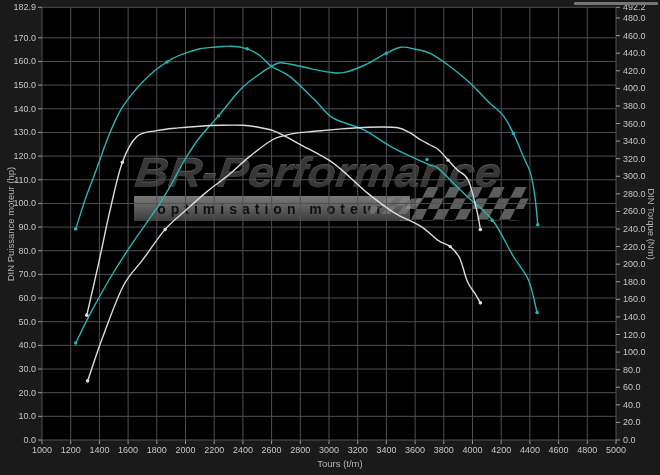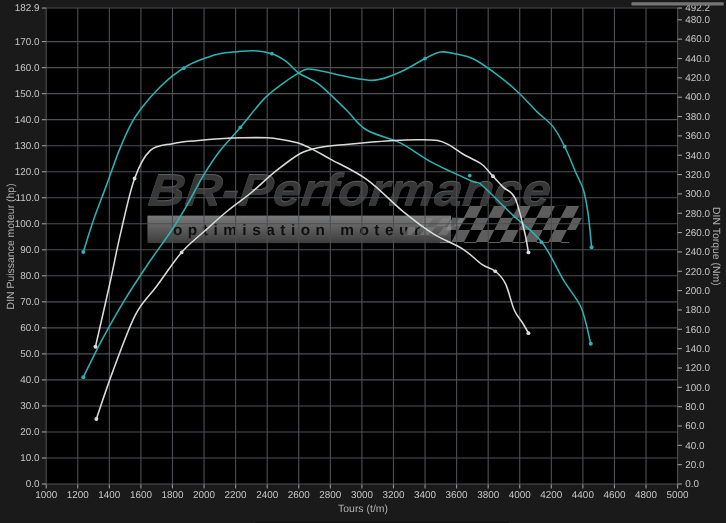--- a/index.html
+++ b/index.html
@@ -9,21 +9,21 @@
     font-family:"Liberation Sans", sans-serif;
   }
   .plot-bg{position:absolute;left:42px;top:7px;width:574px;height:433px;background:#000;}
   svg{position:absolute;left:0;top:0;}
   svg text{font-family:"Liberation Sans", sans-serif;fill:#c6c6c6;font-size:9px;}
   .axis-title{
     position:absolute;color:#b3b3b3;font-size:9.5px;white-space:nowrap;
   }
   .axis-title.left{left:10px;top:224px;transform:translate(-50%,-50%) rotate(-90deg);}
   .axis-title.right{left:651px;top:224px;transform:translate(-50%,-50%) rotate(90deg);}
-  .axis-title.bottom{left:330px;top:463px;transform:translate(-50%,-50%);}
+  .axis-title.bottom{left:340px;top:463px;transform:translate(-50%,-50%);}
   .top-streak{position:absolute;left:574px;top:2px;width:84px;height:3px;background:#757575;border-radius:1px;}
   
   .watermark{position:absolute;left:0;top:0;width:660px;height:475px;pointer-events:none;}
   .wm-name{
     position:absolute;left:138px;top:150px;width:400px;
     font-size:41px;font-weight:bold;font-style:italic;letter-spacing:0px;
     color:#3a3a3a;transform:scaleX(1.13) skewX(-6deg);transform-origin:left top;
     text-shadow:0 -1px 0 #636363, 0 2px 3px #000;
     white-space:nowrap;opacity:.95;
   }

